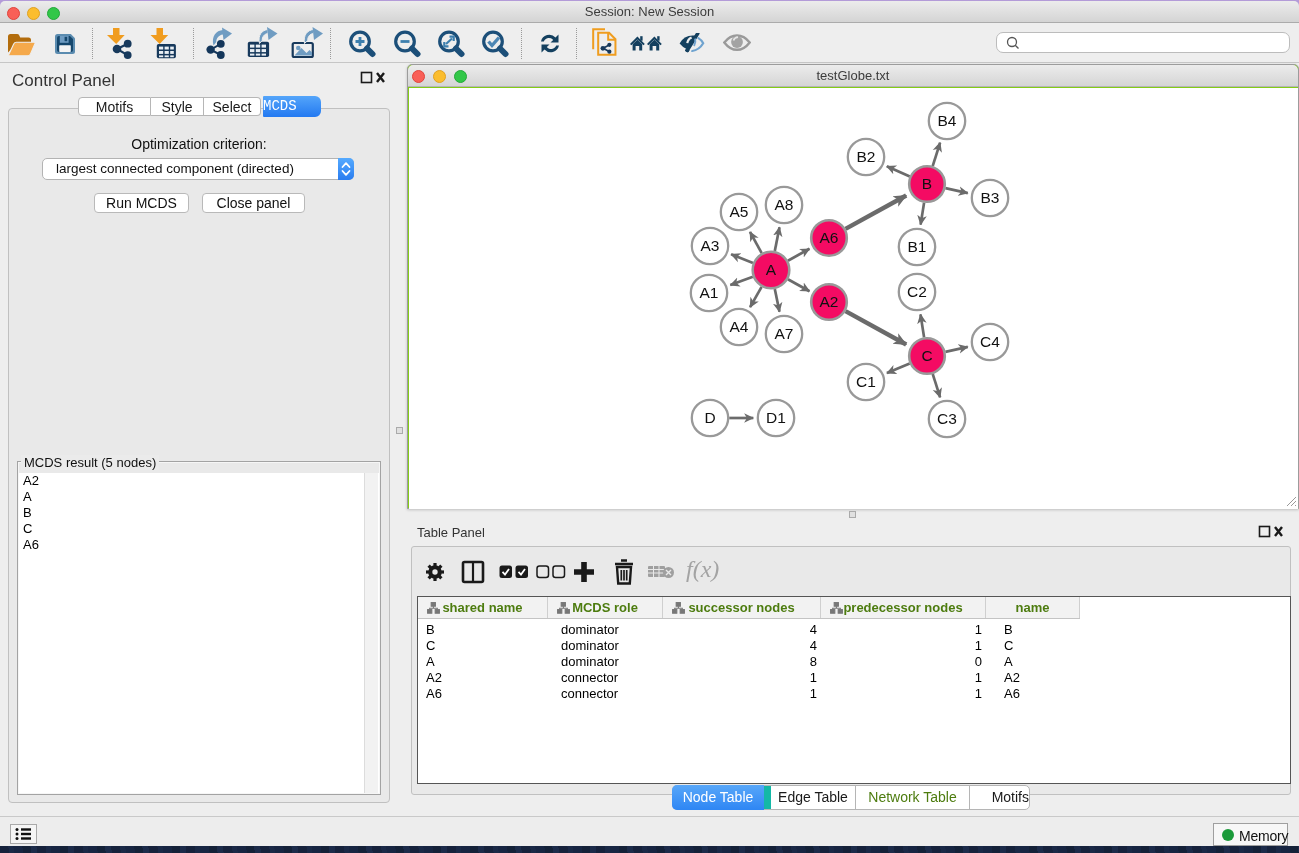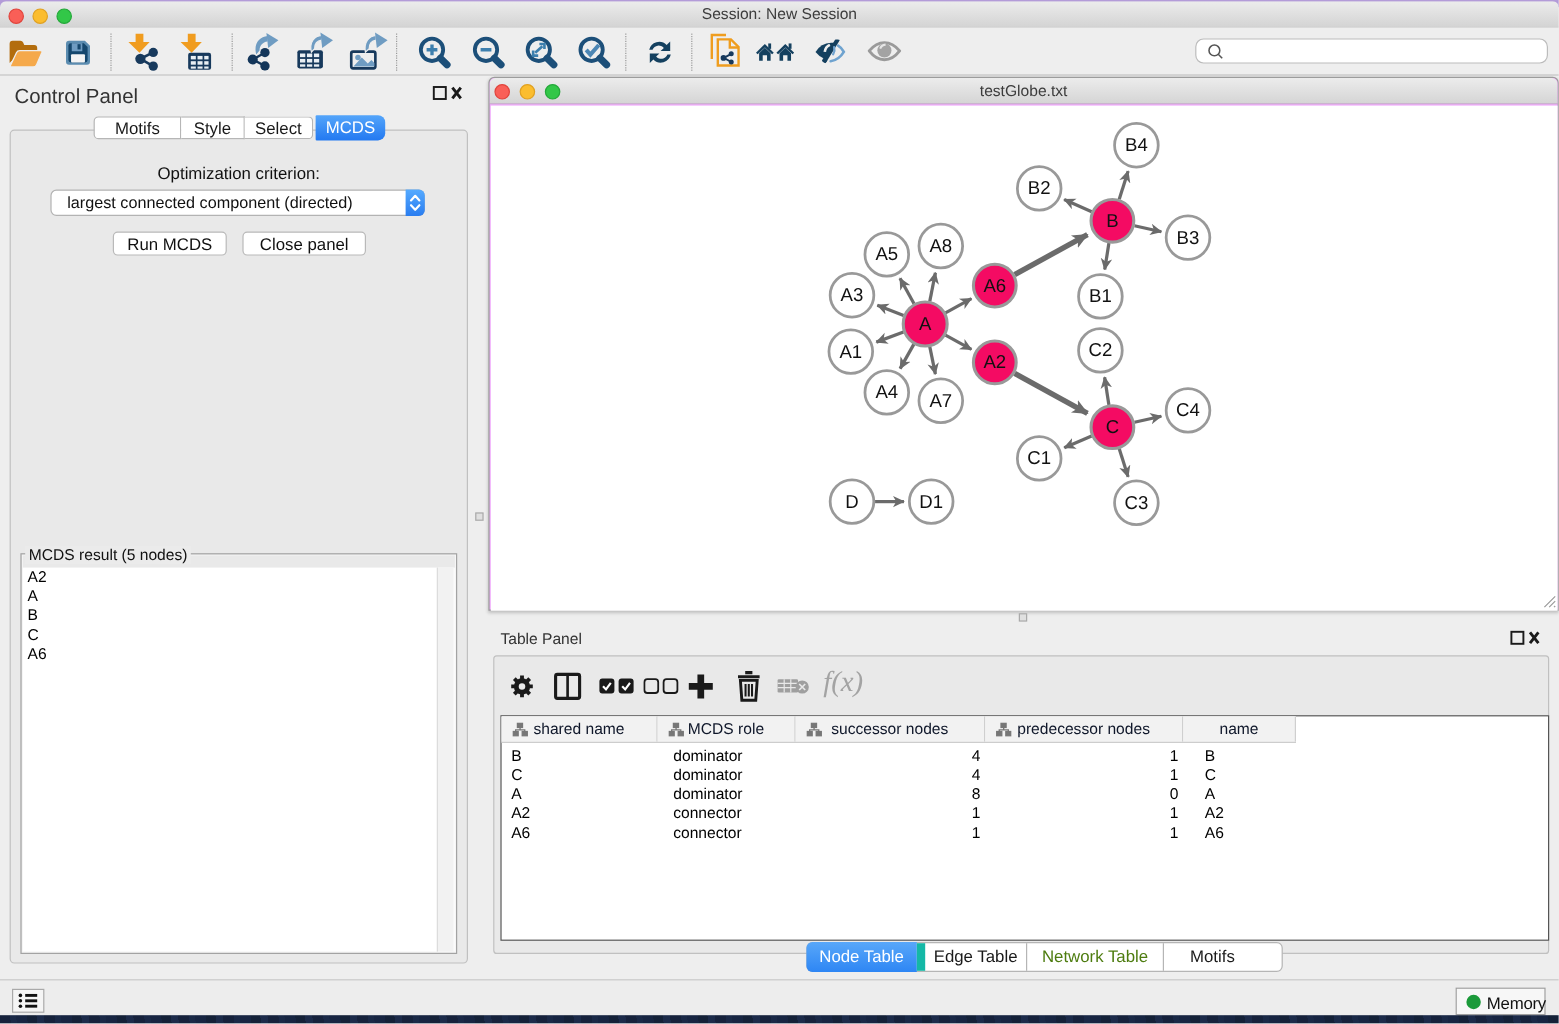--- a/index.html
+++ b/index.html
@@ -16,45 +16,45 @@
 .tsep { position:absolute; top:4px; height:31px; width:0; border-left:1px dotted #9a9a9a; }
 .ticon { position:absolute; }
 #searchbox { position:absolute; left:996px; top:8px; width:294px; height:21px; background:#fff;
   border:1px solid #bcbcbc; border-radius:7px; }
 #cpanel-title { left:12px; top:71px; font-size:17px; color:#333; }
 #cpanel-box { left:8px; top:108px; width:382px; height:695px; background:#e9e9e9;
   border:1px solid #c0c0c0; border-radius:4px; }
 .tabseg { position:absolute; top:97px; height:19px; background:#fff; border:1px solid #b6b6b6;
   font-size:14px; color:#1a1a1a; text-align:center; line-height:18px; }
 .tabblue { position:absolute; top:97px; height:19px; background:#3e9cf8; border:1px solid #338cf0;
-  border-radius:4px; font-size:14px; color:#fff; text-align:center; line-height:18px; }
+  border-radius:4px; font-size:14px; color:#fff; text-align:left; line-height:18px;font-family:Liberation Mono, monospace; }
 #optlabel { left:8px; top:136px; width:382px; text-align:center; font-size:14px; color:#111; }
 #dropdown { left:42px; top:158px; width:312px; height:22px; background:#fff; border:1px solid #b3b3b3;
   border-radius:5px; font-size:13.5px; color:#111; line-height:20px; padding-left:13px; }
 #dropbtn { position:absolute; right:-1px; top:-1px; width:16px; height:22px; border-radius:0 5px 5px 0;
   background:linear-gradient(#55aaff,#2a7df0); }
 .btn { position:absolute; top:193px; height:20px; background:#fff; border:1px solid #b9b9b9;
   border-radius:4px; font-size:14px; color:#111; text-align:center; line-height:18px; }
 #groupbox { left:17px; top:461px; width:364px; height:334px; border:1px solid #a3a3a3; box-shadow:inset 0 0 0 1px #f6f6f6; }
 #grouplabel { left:21px; top:455px; background:#ebebeb; padding:0 3px; font-size:13px; color:#111; z-index:5; }
 #mcdslist { left:19px; top:473px; width:360px; height:320px; background:#fff; font-size:13px; color:#000; }
 #mcdslist div { padding-left:4px; height:16px; line-height:16px; }
 #mcdsscroll { left:364px; top:473px; width:14px; height:320px; background:#f2f2f2; border-left:1px solid #dcdcdc; }
-#netwin { left:407px; top:64px; width:892px; height:445px; background:#f0abfc;
+#netwin { left:407px; top:64px; width:892px; height:445px; background:#84cc16;
   border:1px solid #9c9c9c; border-radius:5px 5px 0 0; box-shadow:0 1px 3px rgba(0,0,0,0.2); }
 #nettitle { left:0; top:0; width:100%; height:22px; background:linear-gradient(#ececec,#d5d5d5);
   border-bottom:1px solid #b5b5b5; border-radius:5px 5px 0 0; }
 #nettitle .title { width:100%; text-align:center; font-size:13px; color:#3c3c3c; line-height:21px; }
 #netcanvas { left:1px; top:23px; width:889px; height:421px; background:#fff; }
 #tp-title { left:417px; top:525px; font-size:13px; color:#333; }
 #tp-box { left:411px; top:546px; width:880px; height:249px; background:#e9e9e9;
   border:1px solid #c0c0c0; border-radius:3px; }
 #tp-table { left:417px; top:596px; width:874px; height:188px; background:#fff; border:1px solid #555; }
 .th { position:absolute; top:0; height:21px; background:#f2f2f2; border-right:1px solid #cfcfcf;
-  font-size:13px; color:#0f172a; text-align:center; line-height:21px; }
+  font-size:13px; color:#4d7c0f; text-align:center; line-height:21px;font-weight:bold; }
 .th svg { position:absolute; left:9px; top:5px; }
 #thead { position:absolute; left:0; top:0; width:662px; height:22px; background:#f2f2f2; border-bottom:1px solid #c4c4c4; }
 .trow { position:absolute; font-size:13px; color:#000; height:16px; line-height:16px; }
 #statusbar { left:0; top:816px; width:1299px; height:31px; background:#ededed; border-top:1px solid #c9c9c9; }
 #listbtn { position:absolute; left:10px; top:7px; width:27px; height:20px; background:#f5f5f5; border:1px solid #a9a9a9; }
 #membox { position:absolute; right:11px; top:6px; width:75px; height:23px; background:#f7f7f7; border:1px solid #9f9f9f;
   font-size:13px; color:#111; }
 #darkstrip { left:0; top:846px; width:1299px; height:7px;
   background:repeating-linear-gradient(83deg,#16223c 0 9px,#1a2947 9px 14px,#172542 14px 23px,#142138 23px 31px,#1c2b4a 31px 37px); }
 </style>
@@ -436,21 +436,21 @@
 <div class="trow" style="left:143px;top:73px;">connector</div>
 <div class="trow" style="left:245px;top:73px;width:154px;text-align:right;">1</div>
 <div class="trow" style="left:403px;top:73px;width:161px;text-align:right;">1</div>
 <div class="trow" style="left:586px;top:73px;">A2</div>
 <div class="trow" style="left:8px;top:89px;">A6</div>
 <div class="trow" style="left:143px;top:89px;">connector</div>
 <div class="trow" style="left:245px;top:89px;width:154px;text-align:right;">1</div>
 <div class="trow" style="left:403px;top:89px;width:161px;text-align:right;">1</div>
 <div class="trow" style="left:586px;top:89px;">A6</div>
 </div>
-<div class="abs" style="left:672px;top:785px;width:397px;height:25px;background:#fff;border:1px solid #b5b5b5;border-radius:5px;">
+<div class="abs" style="left:672px;top:785px;width:358px;height:25px;background:#fff;border:1px solid #b5b5b5;border-radius:5px;">
   <div class="abs" style="left:-1px;top:-1px;width:92px;height:25px;background:linear-gradient(#58a7f9,#2e86f4);border-radius:5px 0 0 5px;color:#fff;font-size:14px;text-align:center;line-height:24px;">Node Table</div>
   <div class="abs" style="left:91px;top:0;width:91px;height:23px;border-left:7px solid #14b8a6;font-size:14px;color:#1a1a1a;text-align:center;line-height:23px;">Edge Table</div>
   <div class="abs" style="left:182px;top:0;width:114px;height:23px;border-left:1px solid #b5b5b5;font-size:14px;color:#4d7c0f;text-align:center;line-height:23px;">Network Table</div>
   <div class="abs" style="left:296px;top:0;width:60px;height:23px;border-left:1px solid #b5b5b5;font-size:14px;color:#1a1a1a;text-align:right;line-height:23px;">Motifs</div>
 </div>
 <div class="abs" id="statusbar">
   <div id="listbtn">
     <svg width="25" height="18" viewBox="0 0 25 18">
       <circle cx="6" cy="4.5" r="1.5" fill="#111"></circle>
         <rect x="10" y="3.3" width="10" height="2.4" fill="#111"></rect>

